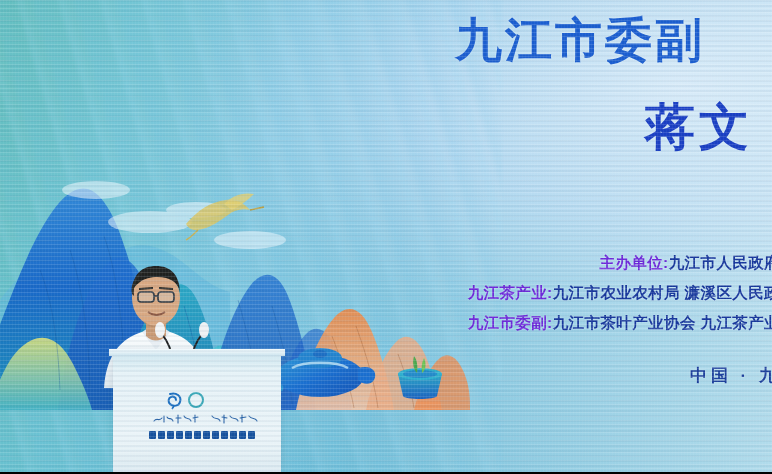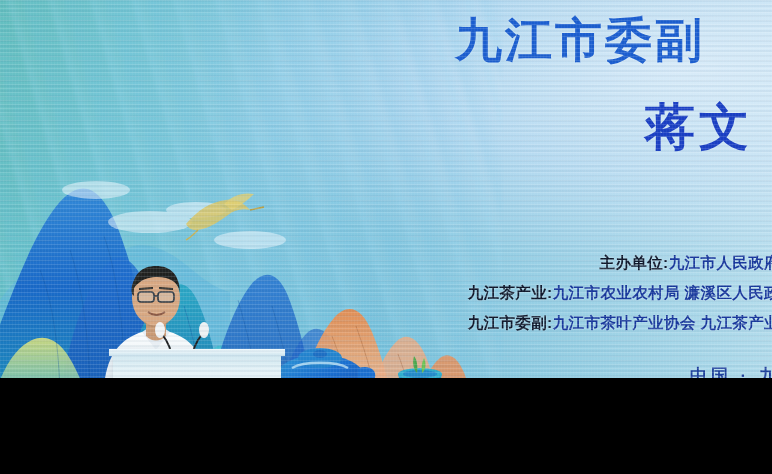--- a/index.html
+++ b/index.html
@@ -1,20 +1,20 @@
 <!DOCTYPE html>
 <html><head>
 <meta charset="utf-8">
 <title>Event Stage Screenshot</title>
 <style>
   html,body{margin:0;padding:0;background:#000;}
   body{font-family:"Liberation Sans","DejaVu Sans",sans-serif;}
 
   #stage{
-    position:relative;width:772px;height:378px;overflow:hidden;
+    position:relative;width:772px;height:472px;overflow:hidden;
     background:#8fd0da;
   }
 
   
   .led-base{
     position:absolute;inset:0;
     background:
       radial-gradient(120% 90% at 88% 18%, #cfe6f7 0%, #a9d4ee 30%, #7cc3dd 58%, #63b8d4 100%),
       linear-gradient(100deg,#6fc4c9 0%, #74c6d2 22%, #8ecfe0 48%, #b6e0ef 72%, #d7edf8 100%);
   }
@@ -96,21 +96,21 @@
 
   .credits{
     position:absolute;left:380px;top:248px;width:400px;
     text-align:right;white-space:nowrap;
   }
   .credit-line{
     font-size:15.5px;line-height:1.95;color:#12307f;font-weight:700;
     letter-spacing:.4px;
     text-shadow:0 0 2px rgba(255,255,255,.5);
   }
-  .credit-line .lbl{font-weight:800;color:#0f172a;}
+  .credit-line .lbl{font-weight:800;color:#6d28d9;}
   .credit-line .val{font-weight:600;color:#17379c;}
 
   .venue{
     position:absolute;left:430px;top:364px;width:350px;
     text-align:right;white-space:nowrap;
     font-size:17px;font-weight:700;color:#1c3f9c;letter-spacing:4px;
     text-shadow:0 0 2px rgba(255,255,255,.5);
   }
 
   

